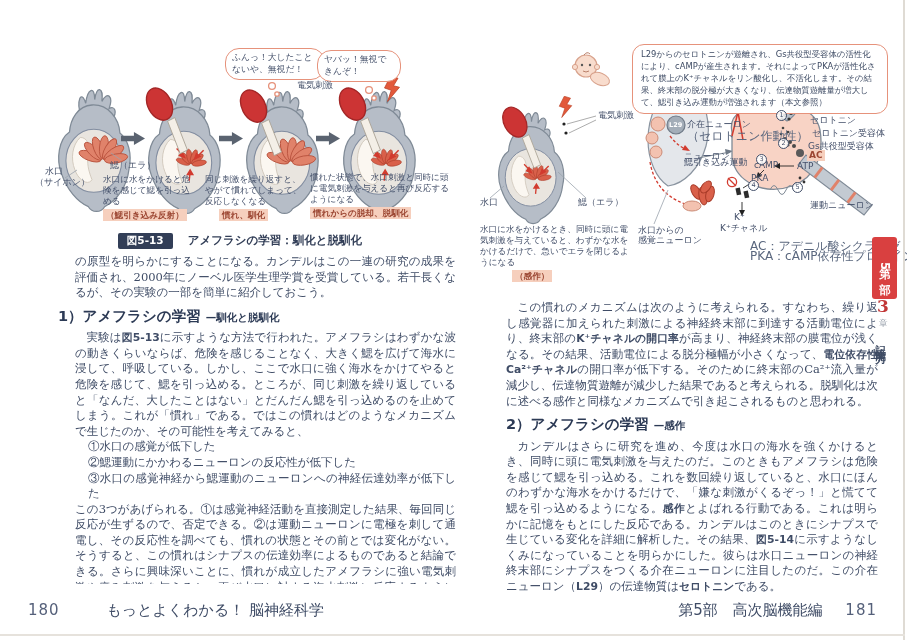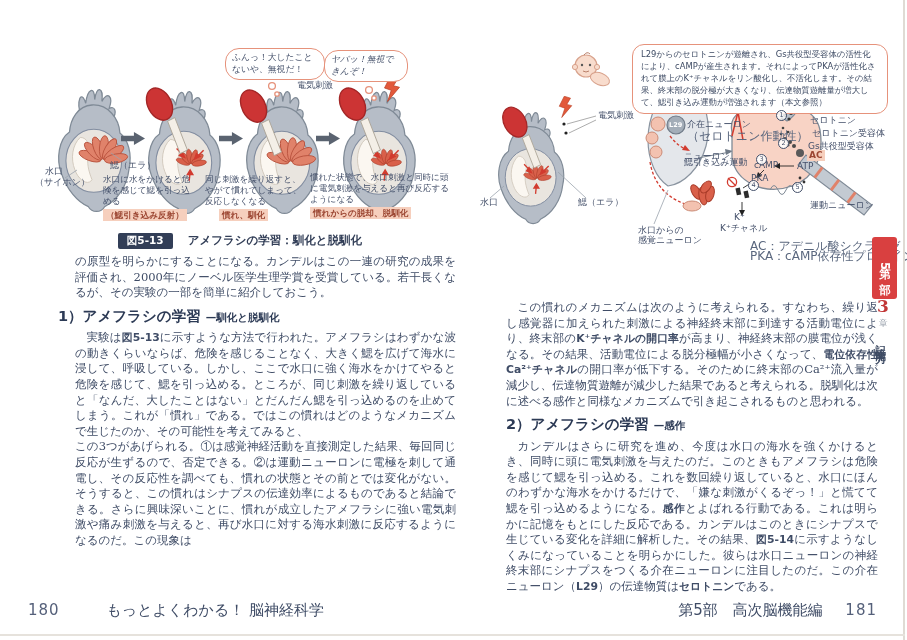--- a/index.html
+++ b/index.html
@@ -130,21 +130,21 @@
             <circle cx="252" cy="46" r="2.2"></circle>
           <circle cx="344" cy="42" r="3.4"></circle>
             <circle cx="349" cy="50" r="2.2"></circle>
         </g>
         <g stroke="#9aa3ad" stroke-width="0.8">
           <line x1="52" y1="122" x2="40" y2="130"></line>
           <line x1="96" y1="112" x2="86" y2="105"></line>
         </g>
       </svg>
       <div class="bubble" style="left:200px;top:0px;width:86px;">ふんっ！大したことないや、無視だ！</div>
-      <div class="bubble" style="left:299px;top:2px;width:70px;font-style:italic;">ヤバッ！無視できんぞ！</div>
+      <div class="bubble" style="left:292px;top:2px;width:70px;">ヤバッ！無視できんぞ！</div>
       <div class="lbl" style="left:272px;top:32px;">電気刺激</div>
       <div class="lbl" style="left:20px;top:118px;">水口</div>
       <div class="lbl" style="left:10px;top:129px;">（サイホン）</div>
       <div class="lbl" style="left:85px;top:112px;">鰓（エラ）</div>
       <div class="capcol" style="left:78px;top:126px;width:94px;">
         <div>水口に水をかけると危険を感じて鰓を引っ込める</div>
         <span class="captag">（鰓引き込み反射）</span>
       </div>
       <div class="capcol" style="left:285px;top:124px;width:142px;">
         <div>慣れた状態で、水口刺激と同時に頭に電気刺激を与えると再び反応するようになる</div>
@@ -162,20 +162,25 @@
 
     <div class="bodytext" style="left:58px;top:254px;width:398px;height:330px;">
       <div style="padding-left:17px;">
         <p>の原型を明らかにすることになる。カンデルはこの一連の研究の成果を評価され、2000年にノーベル医学生理学賞を受賞している。若干長くなるが、その実験の一部を簡単に紹介しておこう。</p>
       </div>
       <h3 class="h" style="margin-left:0;">
         <span>1）</span><span>アメフラシの学習</span><span class="hsub">—馴化と脱馴化</span>
       </h3>
       <div style="padding-left:17px;">
         <p class="indent"><span>実験は</span><span class="b">図5-13</span><span>に示すような方法で行われた。アメフラシはわずかな波の動きくらいならば、危険を感じることなく、大きく鰓を広げて海水に浸して、呼吸している。しかし、ここで水口に強く海水をかけてやると危険を感じて、鰓を引っ込める。ところが、同じ刺激を繰り返していると「なんだ、大したことはない」とだんだん鰓を引っ込めるのを止めてしまう。これが「慣れ」である。ではこの慣れはどのようなメカニズムで生じたのか、その可能性を考えてみると、</span></p>
+        <div class="list">
+          <p>①水口の感覚が低下した</p>
+          <p>②鰓運動にかかわるニューロンの反応性が低下した</p>
+          <p>③水口の感覚神経から鰓運動のニューロンへの神経伝達効率が低下した</p>
+        </div>
         <p><span>この3つがあげられる。①は感覚神経活動を直接測定した結果、毎回同じ反応が生ずるので、否定できる。②は運動ニューロンに電極を刺して通電し、その反応性を調べても、慣れの状態とその前とでは変化がない。そうすると、この慣れはシナプスの伝達効率によるものであると結論できる。さらに興味深いことに、慣れが成立したアメフラシに強い電気刺激や痛み刺激を与えると、再び水口に対する海水刺激に反応するようになるのだ。この現象は</span></p>
       </div>
     </div>
 
     <div class="footer" style="left:28px;top:601px;">
       <span class="pgnum">180</span>
       <span style="margin-left:42px;">もっとよくわかる！ 脳神経科学</span>
     </div>
   </section>
 
@@ -298,20 +303,24 @@
       <div class="lbl" style="left:264px;top:172px;">K⁺</div>
       <div class="lbl" style="left:250px;top:183px;">K⁺チャネル</div>
       <div class="lbl" style="left:340px;top:160px;">運動ニューロン</div>
       <div class="lbl small" style="left:280px;top:199px;">AC：アデニル酸シクラーゼ</div>
       <div class="lbl small" style="left:280px;top:209px;">PKA：cAMP依存性プロテインキナーゼ</div>
       <span class="stepnum" style="left:306px;top:70px;">1</span>
       <span class="stepnum" style="left:308px;top:98px;">2</span>
       <span class="stepnum" style="left:286px;top:114px;">3</span>
       <span class="stepnum" style="left:278px;top:140px;">4</span>
       <span class="stepnum" style="left:322px;top:142px;">5</span>
+      <div class="capcol" style="left:10px;top:184px;width:152px;">
+        <div>水口に水をかけるとき、同時に頭に電気刺激を与えていると、わずかな水をかけるだけで、急いでエラを閉じるようになる</div>
+        <span class="captag" style="margin-left:32px;">（感作）</span>
+      </div>
     </div>
 
     <div class="bodytext" style="left:506px;top:300px;width:372px;height:292px;">
       <p class="indent"><span>この慣れのメカニズムは次のように考えられる。すなわち、繰り返し感覚器に加えられた刺激による神経終末部に到達する活動電位により、終末部の</span><span class="b">K⁺チャネルの開口率</span><span>が高まり、神経終末部の膜電位が浅くなる。その結果、活動電位による脱分極幅が小さくなって、</span><span class="b">電位依存性Ca²⁺チャネル</span><span>の開口率が低下する。そのために終末部のCa²⁺流入量が減少し、伝達物質遊離が減少した結果であると考えられる。脱馴化は次に述べる感作と同様なメカニズムで引き起こされるものと思われる。</span></p>
       <h3 class="h h2r">
         <span>2）</span><span>アメフラシの学習</span><span class="hsub">—感作</span>
       </h3>
       <p class="indent"><span>カンデルはさらに研究を進め、今度は水口の海水を強くかけるとき、同時に頭に電気刺激を与えたのだ。このときもアメフラシは危険を感じて鰓を引っ込める。これを数回繰り返していると、水口にほんのわずかな海水をかけるだけで、「嫌な刺激がくるぞっ！」と慌てて鰓を引っ込めるようになる。</span><span class="b">感作</span><span>とよばれる行動である。これは明らかに記憶をもとにした反応である。カンデルはこのときにシナプスで生じている変化を詳細に解析した。その結果、</span><span class="b">図5-14</span><span>に示すようなしくみになっていることを明らかにした。彼らは水口ニューロンの神経終末部にシナプスをつくる介在ニューロンに注目したのだ。この介在ニューロン（</span><span class="b">L29</span><span>）の伝達物質は</span><span class="b">セロトニン</span><span>である。</span></p>
 
     </div>

